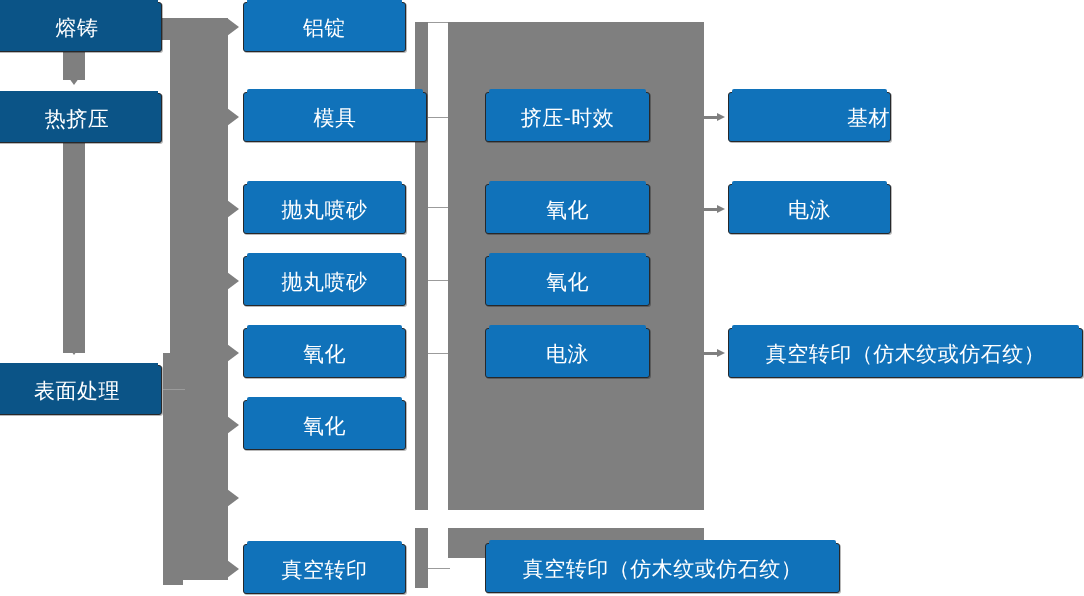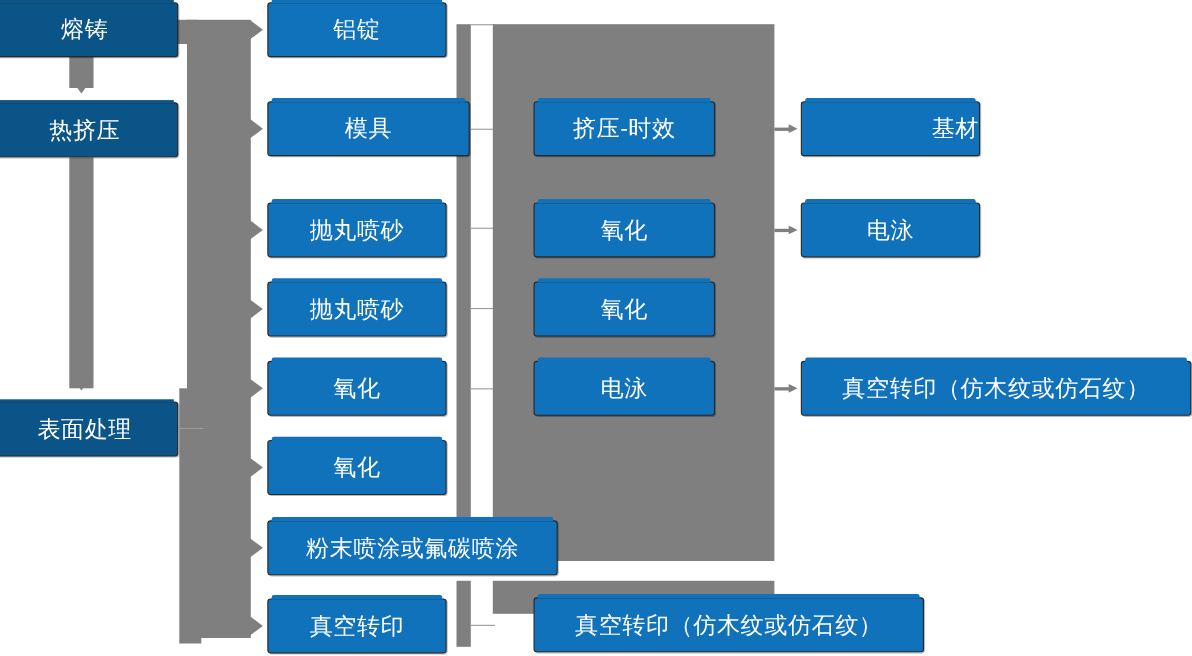--- a/index.html
+++ b/index.html
@@ -149,23 +149,20 @@
   </div>
 
   <div class="box mid" style="left:243px;top:328px;width:163px;height:50px;">
     <span class="lbl">氧化</span>
   </div>
 
   <div class="box mid" style="left:243px;top:400px;width:163px;height:50px;">
     <span class="lbl">氧化</span>
   </div>
 
-  <div class="box mid" style="left:243px;top:473px;width:264px;height:50px;">
-    <span class="lbl">粉末喷涂或氟碳喷涂</span>
-  </div>
 
   <div class="box mid" style="left:243px;top:544px;width:163px;height:50px;">
     <span class="lbl">真空转印</span>
   </div>
 
 
   <div class="box mid" style="left:485px;top:92px;width:165px;height:50px;">
     <span class="lbl">挤压-时效</span>
   </div>
 

